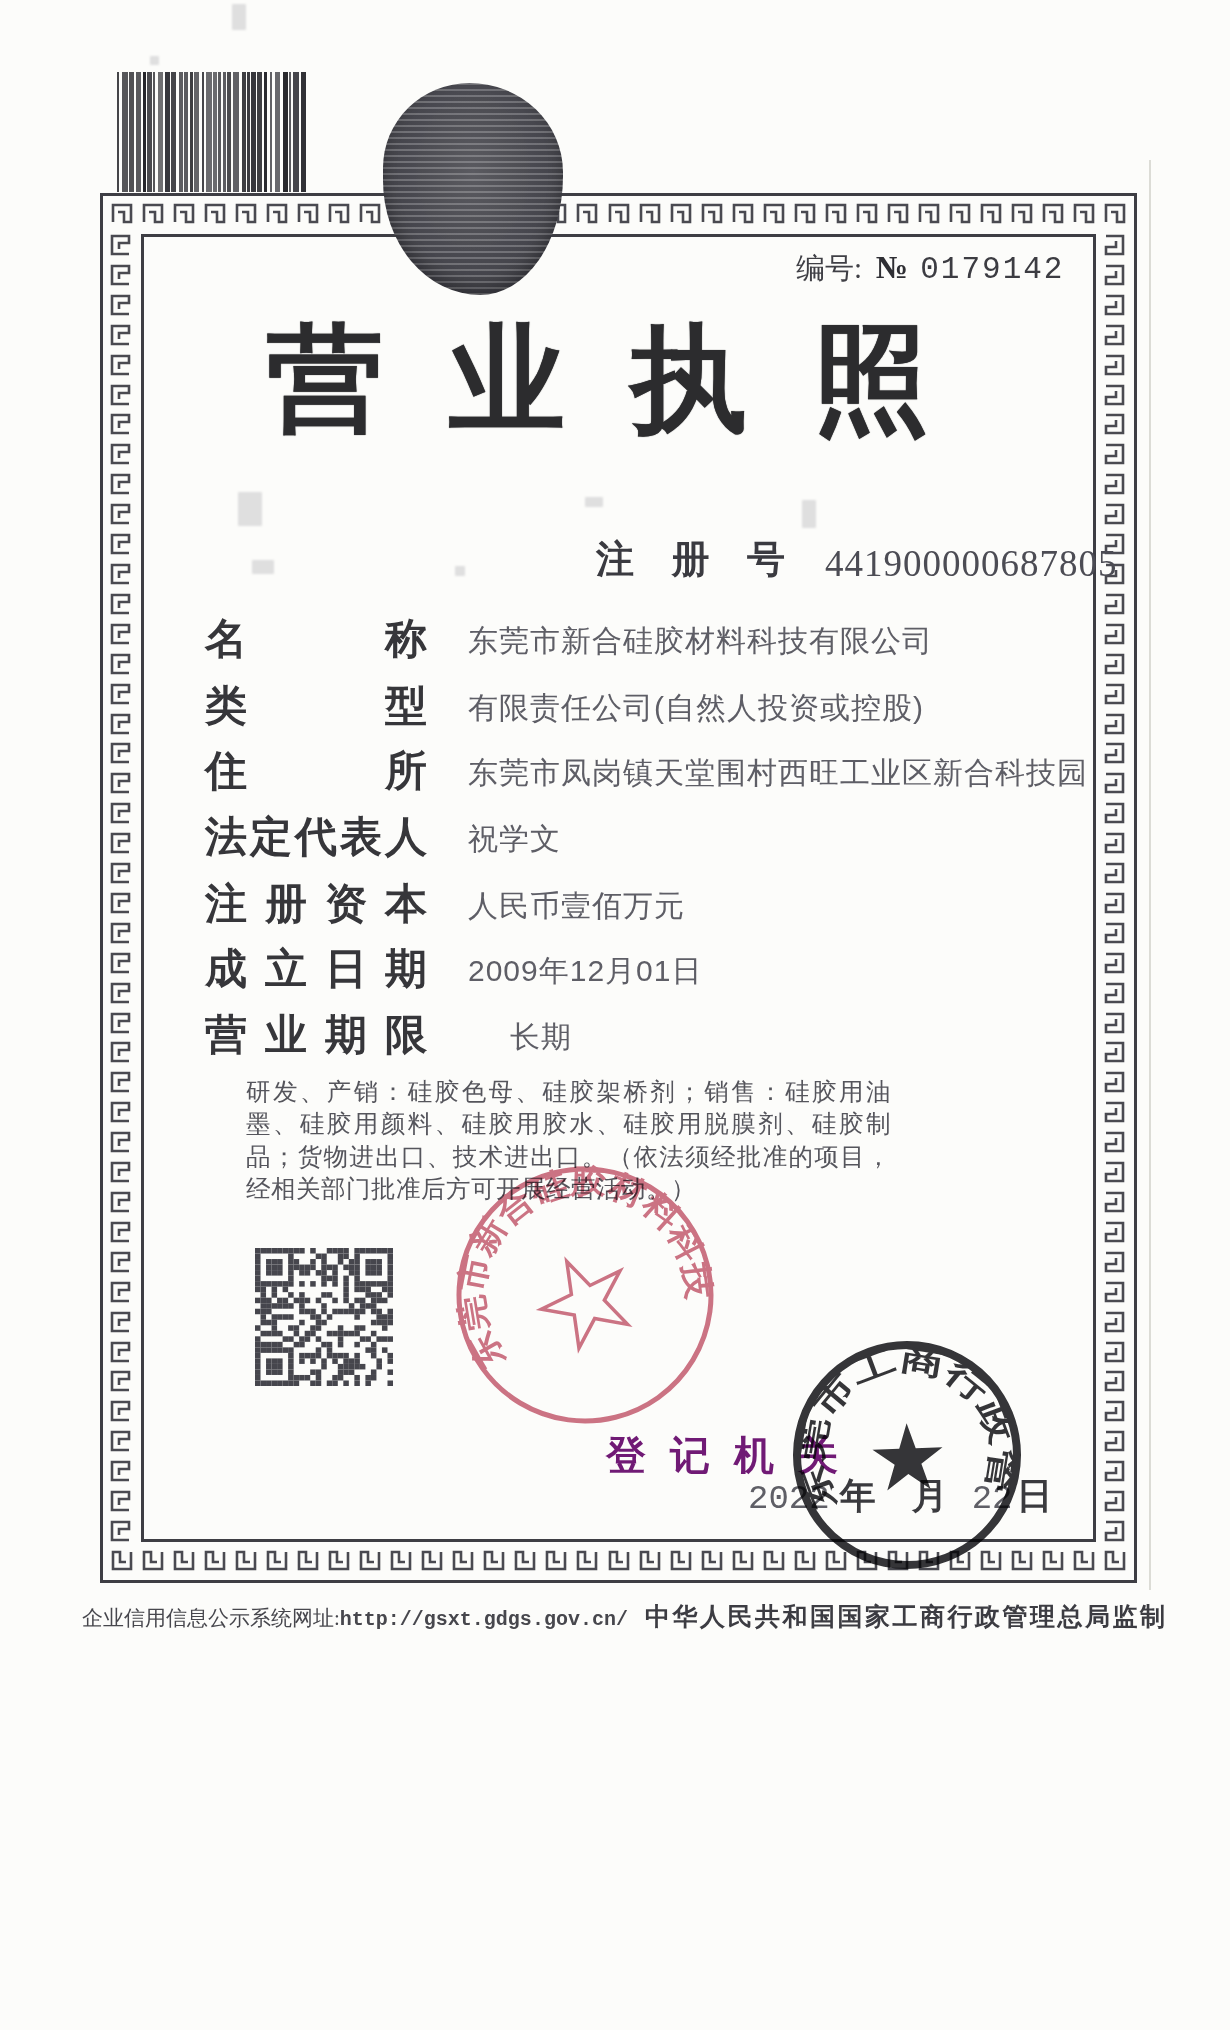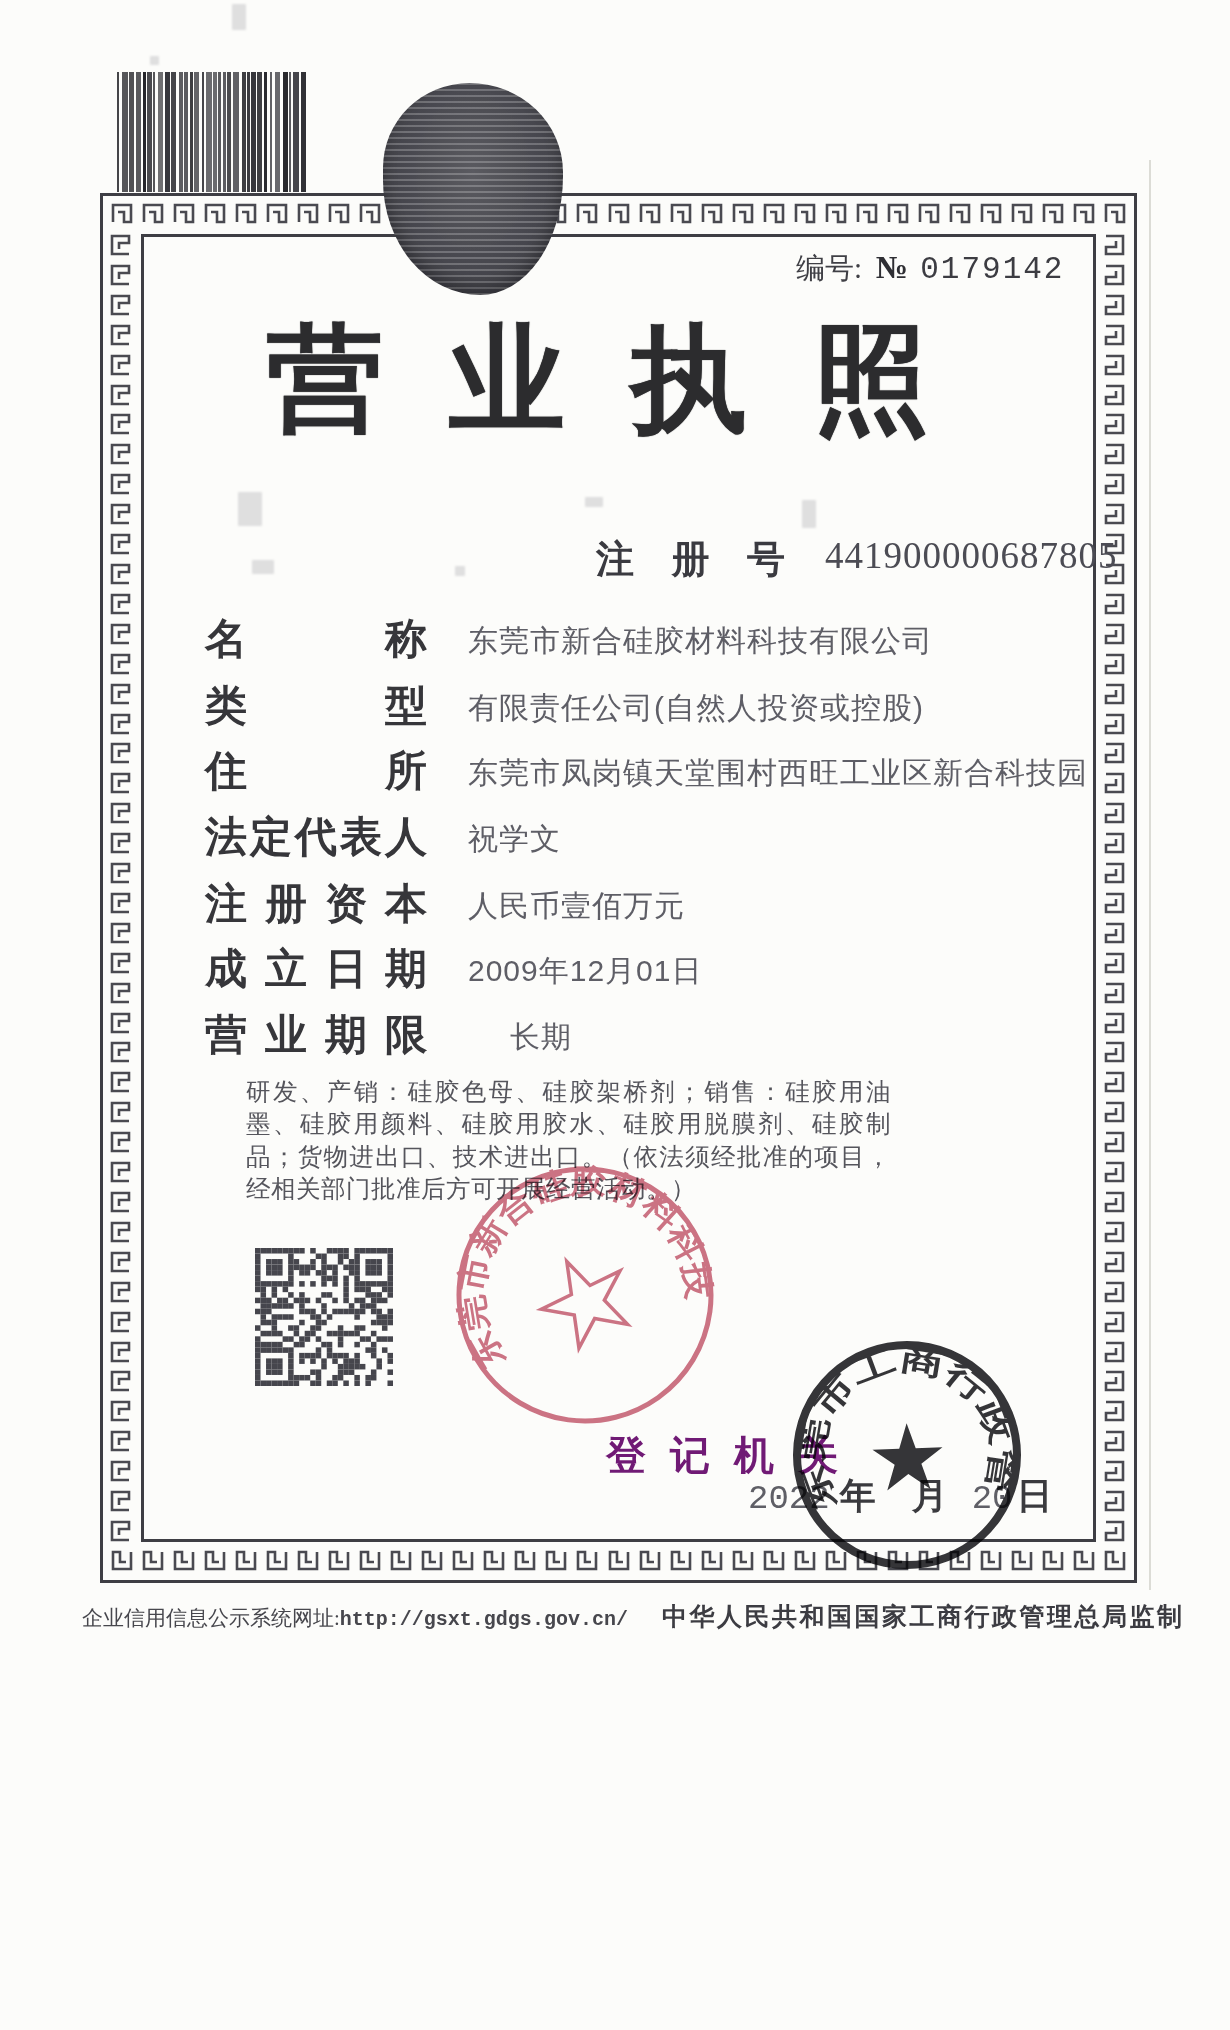--- a/index.html
+++ b/index.html
@@ -52,21 +52,21 @@
   
   .title{
     left:125px;top:316px;width:880px;text-align:center;
     font-size:116px;line-height:1.1;font-weight:900;color:#2c2c2e;
     letter-spacing:66px;padding-left:66px;white-space:nowrap;
     font-family:"Liberation Sans", sans-serif;
     text-shadow:0 0 1px #2c2c2e;z-index:4;
   }
 
   
-  .regline{left:596px;top:534px;display:flex;align-items:flex-start;z-index:4;white-space:nowrap;}
+  .regline{left:596px;top:534px;display:flex;align-items:flex-end;z-index:4;white-space:nowrap;}
   .reg-label{font-size:38px;font-weight:bold;color:#3a3a40;letter-spacing:14px;font-family:"Liberation Serif", serif;}
   .reg-num{font-size:37px;margin-left:26px;color:#4c4c54;font-family:"Liberation Serif", serif;letter-spacing:1px;}
 
   
   .fields{left:205px;top:616px;width:920px;z-index:4;}
   .frow{position:absolute;left:0;display:flex;align-items:flex-end;}
   .flabel{
     width:222px;font-size:42px;font-weight:bold;color:#36363a;
     font-family:"Liberation Serif", serif;
     text-align:justify;text-align-last:justify;line-height:1.1;
@@ -94,21 +94,21 @@
   .seal-red{left:435px;top:1145px;z-index:5;opacity:.82;mix-blend-mode:multiply;transform:rotate(-14deg);}
   .seal-red text{fill:#c3556b;font-weight:bold;font-family:"Liberation Serif", serif;}
   .seal-black{left:772px;top:1320px;z-index:6;opacity:.9;mix-blend-mode:multiply;transform:rotate(-10deg);}
   .seal-black text{fill:#1f1f23;font-weight:bold;font-family:"Liberation Serif", serif;}
 
   
   .footer-left{left:82px;top:1604px;display:flex;align-items:baseline;z-index:4;white-space:nowrap;}
   .footer-left .cn{font-size:21px;color:#47474d;font-family:"Liberation Serif", serif;}
   .footer-left .url{font-size:20px;color:#47474d;font-family:"Liberation Mono", monospace;font-weight:bold;}
   .footer-right{left:645px;top:1600px;width:500px;text-align:right;font-size:25px;color:#3c3c42;
-    letter-spacing:2.5px;font-weight:bold;font-family:"Liberation Serif", serif;z-index:4;white-space:nowrap;margin-left:17px;}
+    letter-spacing:2.5px;font-weight:bold;font-family:"Liberation Serif", serif;z-index:4;white-space:nowrap;}
 
   
   .artifact{background:#7a7a82;opacity:.22;filter:blur(1.2px);z-index:0;}
   .edge-line{left:1149px;top:160px;width:2px;height:1430px;background:#dcdcd6;z-index:0;}
 </style>
 </head>
 <body>
 
 <div class="abs artifact" style="left:232px;top:4px;width:14px;height:26px;"></div>
 <div class="abs artifact" style="left:150px;top:56px;width:9px;height:9px;"></div>
@@ -1020,21 +1020,21 @@
   <g transform="translate(150,158)">
     <path d="M0,-46 L10.33,-14.21 L43.75,-14.21 L16.71,5.43 L27.04,37.22 L0,17.57 L-27.04,37.22 L-16.71,5.43 L-43.75,-14.21 L-10.33,-14.21 Z" fill="none" stroke="#c3556b" stroke-width="3.5" transform="rotate(-12)"></path>
   </g>
 </svg>
 
 <div class="abs issuer">登记机关</div>
 <div class="abs dateline">
   <span class="d-num">2022</span>
   <span class="d-unit ml10">年</span>
   <span class="d-unit ml36">月</span>
-  <span class="d-num ml24">20</span>
+  <span class="d-num ml24">22</span>
   <span class="d-unit ml4">日</span>
 </div>
 
 <svg class="abs seal-black" width="270" height="270" viewBox="0 0 270 270">
   <circle cx="135" cy="135" r="110" fill="none" stroke="#1f1f23" stroke-width="8"></circle>
   <path id="blackArc" d="M59,171 A84,84 0 1 1 211,171" fill="none"></path>
   <text font-size="31" textLength="438" lengthAdjust="spacingAndGlyphs">
     <textPath href="#blackArc">东莞市工商行政管理局</textPath>
   </text>
   <g transform="translate(135,140)">

